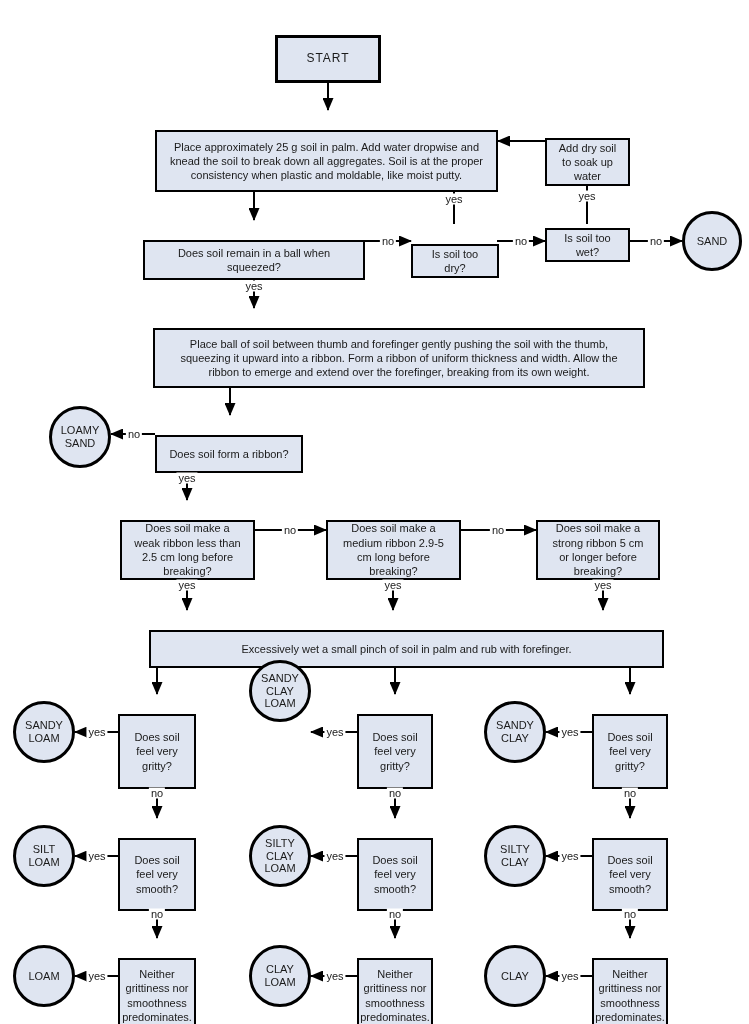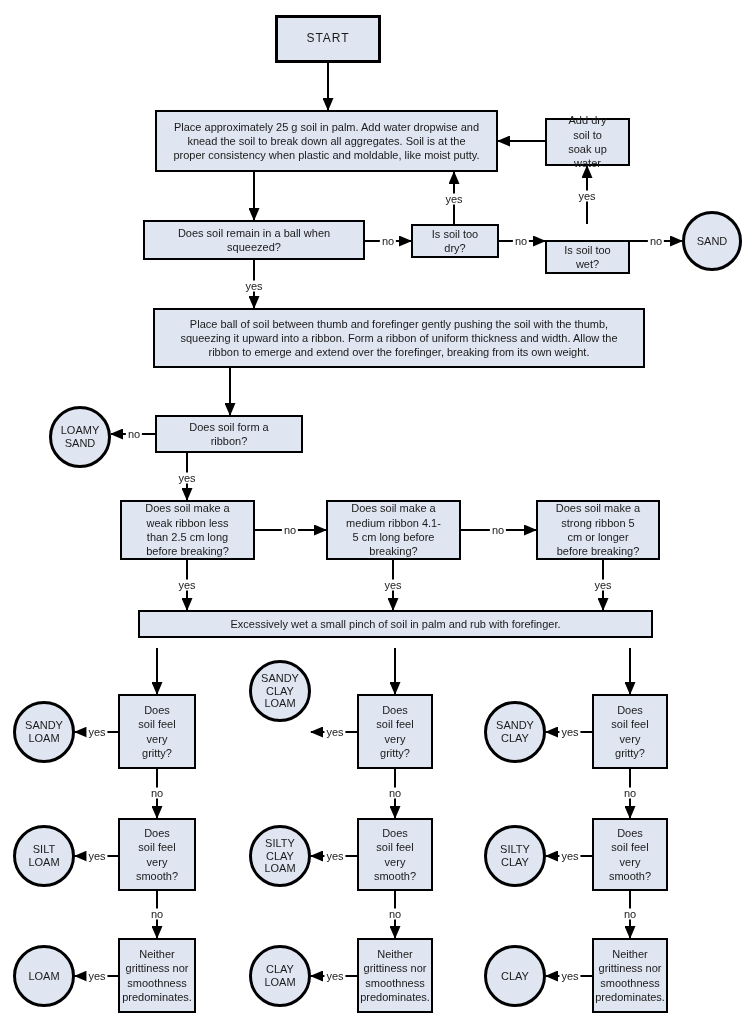--- a/index.html
+++ b/index.html
@@ -12,21 +12,21 @@
   .canvas{
     position:relative;width:749px;height:1024px;background:var(--background);
     font-family:"Liberation Sans","DejaVu Sans",sans-serif;color:var(--text);
     overflow:hidden;
   }
   svg.wires{position:absolute;left:0;top:0;width:749px;height:1024px;z-index:1;}
   .box{
     position:absolute;z-index:2;box-sizing:border-box;
     background:var(--node-fill);border:2px solid var(--border);
     display:flex;align-items:center;justify-content:center;text-align:center;
-    font-size:11px;line-height:1.3;padding:3px 16px;
+    font-size:11px;line-height:1.3;padding:3px 9px;margin-top:20px;
   }
   .box.start{border-width:3px;font-size:12px;letter-spacing:1px;}
   .circle{
     position:absolute;z-index:2;box-sizing:border-box;border-radius:50%;
     background:var(--node-fill);border:3px solid var(--border);
     display:flex;align-items:center;justify-content:center;text-align:center;
     font-size:11px;line-height:1.15;padding:2px;
   }
   .lbl{
     position:absolute;z-index:3;transform:translate(-50%,-50%);
@@ -84,32 +84,32 @@
       <line x1="630" y1="891" x2="630" y2="938" marker-end="url(#arr)"></line>
       <line x1="592" y1="976" x2="546" y2="976" marker-end="url(#arr)"></line>
     </g>
   </svg>
 
   <div class="box start" style="left:275px;top:15px;width:106px;height:48px">START</div>
   <div class="box" style="left:155px;top:110px;width:343px;height:62px">Place approximately 25 g soil in palm. Add water dropwise and knead the soil to break down all aggregates. Soil is at the proper consistency when plastic and moldable, like moist putty.</div>
   <div class="box" style="left:545px;top:118px;width:85px;height:48px">Add dry soil to soak up water</div>
   <div class="box" style="left:143px;top:220px;width:222px;height:40px">Does soil remain in a ball when squeezed?</div>
   <div class="box" style="left:411px;top:224px;width:88px;height:34px">Is soil too dry?</div>
-  <div class="box" style="left:545px;top:240px;width:85px;height:34px">Is soil too wet?</div>
+  <div class="box" style="left:545px;top:208px;width:85px;height:34px">Is soil too wet?</div>
   <div class="circle" style="left:682px;top:211px;width:60px;height:60px">SAND</div>
 
   <div class="box" style="left:153px;top:308px;width:492px;height:60px">Place ball of soil between thumb and forefinger gently pushing the soil with the thumb, squeezing it upward into a ribbon. Form a ribbon of uniform thickness and width. Allow the ribbon to emerge and extend over the forefinger, breaking from its own weight.</div>
   <div class="box" style="left:155px;top:415px;width:148px;height:38px">Does soil form a ribbon?</div>
   <div class="circle" style="left:49px;top:406px;width:62px;height:62px">LOAMY SAND</div>
 
   <div class="box" style="left:120px;top:500px;width:135px;height:60px">Does soil make a weak ribbon less than 2.5 cm long before breaking?</div>
-  <div class="box" style="left:326px;top:500px;width:135px;height:60px">Does soil make a medium ribbon 4.1-5 cm long before breaking?</div>
+  <div class="box" style="left:326px;top:500px;width:135px;height:60px">Does soil make a medium ribbon 2.9-5 cm long before breaking?</div>
   <div class="box" style="left:536px;top:500px;width:124px;height:60px">Does soil make a strong ribbon 5 cm or longer before breaking?</div>
 
-  <div class="box" style="left:138px;top:610px;width:515px;height:28px">Excessively wet a small pinch of soil in palm and rub with forefinger.</div>
+  <div class="box" style="left:149px;top:610px;width:515px;height:38px">Excessively wet a small pinch of soil in palm and rub with forefinger.</div>
 
   <div class="box" style="left:118px;top:694px;width:78px;height:75px">Does soil feel very gritty?</div>
   <div class="circle" style="left:13px;top:701px;width:62px;height:62px">SANDY LOAM</div>
   <div class="box" style="left:118px;top:818px;width:78px;height:73px">Does soil feel very smooth?</div>
   <div class="circle" style="left:13px;top:825px;width:62px;height:62px">SILT LOAM</div>
   <div class="box" style="left:118px;top:938px;width:78px;height:75px">Neither grittiness nor smoothness predominates.</div>
   <div class="circle" style="left:13px;top:945px;width:62px;height:62px">LOAM</div>
 
   <div class="box" style="left:357px;top:694px;width:76px;height:75px">Does soil feel very gritty?</div>
   <div class="circle" style="left:249px;top:660px;width:62px;height:62px">SANDY CLAY LOAM</div>

